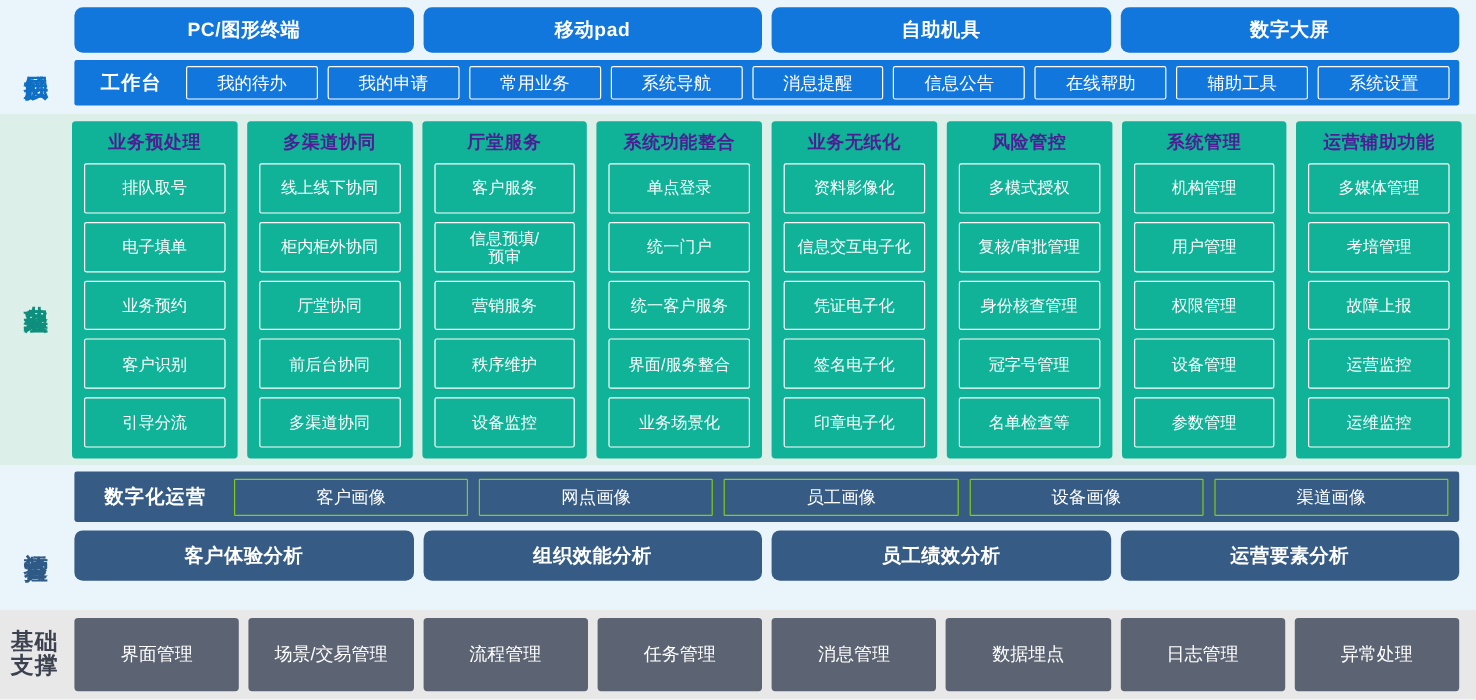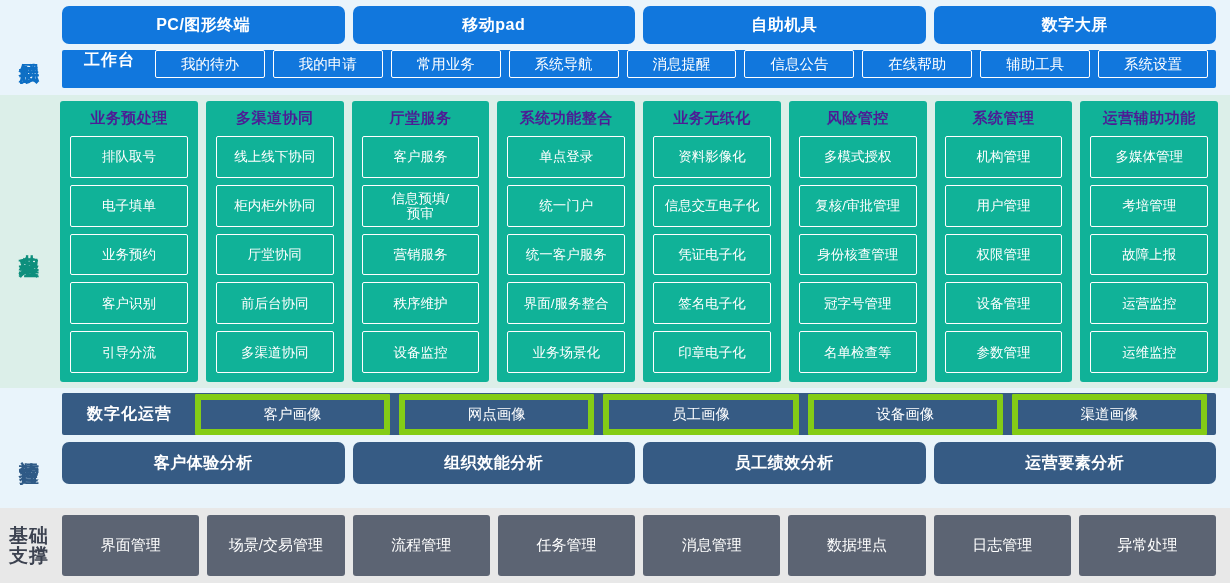--- a/index.html
+++ b/index.html
@@ -24,21 +24,21 @@
   #layer-contact{height:95px;background:#e9f4fb;padding:6px 0 6px 0;}
   #layer-contact .layer-label{color:#0e6fc4;}
   #contact-body{padding:0 14px 0 4px;gap:6px;}
   #channel-row{display:flex;gap:8px;height:38px;border-radius:15px;}
   .channel-chip{
     flex:1 1 0;background:#1177dd;color:#ffffff;border-radius:7px;
     display:flex;align-items:center;justify-content:center;
     font-size:16px;font-weight:bold;letter-spacing:.5px;
   }
   #workbench-row{
-    display:flex;height:38px;background:#1177dd;
+    display:flex;align-items:center;height:38px;background:#1177dd;
     border-radius:2px;padding:0 8px;gap:8px;
   }
   #workbench-title{
     color:#ffffff;font-size:16px;font-weight:bold;
     padding:0 12px 0 14px;white-space:nowrap;letter-spacing:1px;
   }
   .wb-chip{
     flex:1 1 0;height:26px;border:1px solid #ffffff;border-radius:2px;
     display:flex;align-items:center;justify-content:center;
     color:#ffffff;font-size:14.5px;white-space:nowrap;
@@ -71,21 +71,21 @@
   #ops-body{padding:0 14px 0 4px;gap:7px;}
   #portrait-row{
     display:flex;align-items:center;height:42px;background:#365b84;
     border-radius:2px;padding:0 9px;gap:9px;
   }
   #portrait-title{
     color:#ffffff;font-size:16px;font-weight:bold;
     padding:0 14px 0 16px;white-space:nowrap;letter-spacing:1px;
   }
   .portrait-chip{
-    flex:1 1 0;height:29px;border:6px solid #84cc16;border-radius:1px;
+    flex:1 1 0;height:29px;border:1px solid #84cc16;border-radius:1px;
     display:flex;align-items:center;justify-content:center;
     color:#ffffff;font-size:14.5px;white-space:nowrap;
   }
   #analysis-row{display:flex;gap:8px;height:42px;}
   .analysis-chip{
     flex:1 1 0;background:#365b84;color:#ffffff;border-radius:7px;
     display:flex;align-items:center;justify-content:center;
     font-size:16px;font-weight:bold;letter-spacing:.5px;
   }
 

